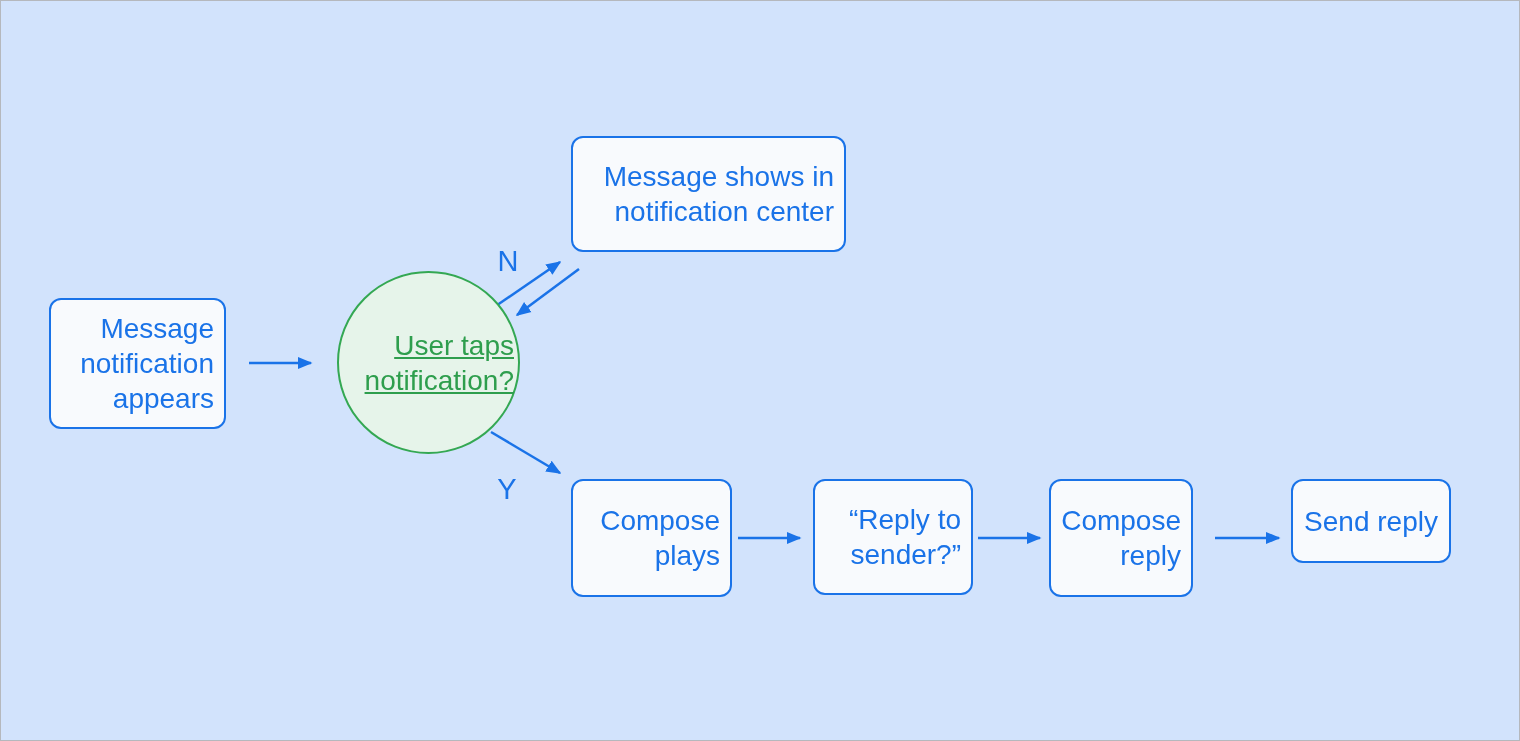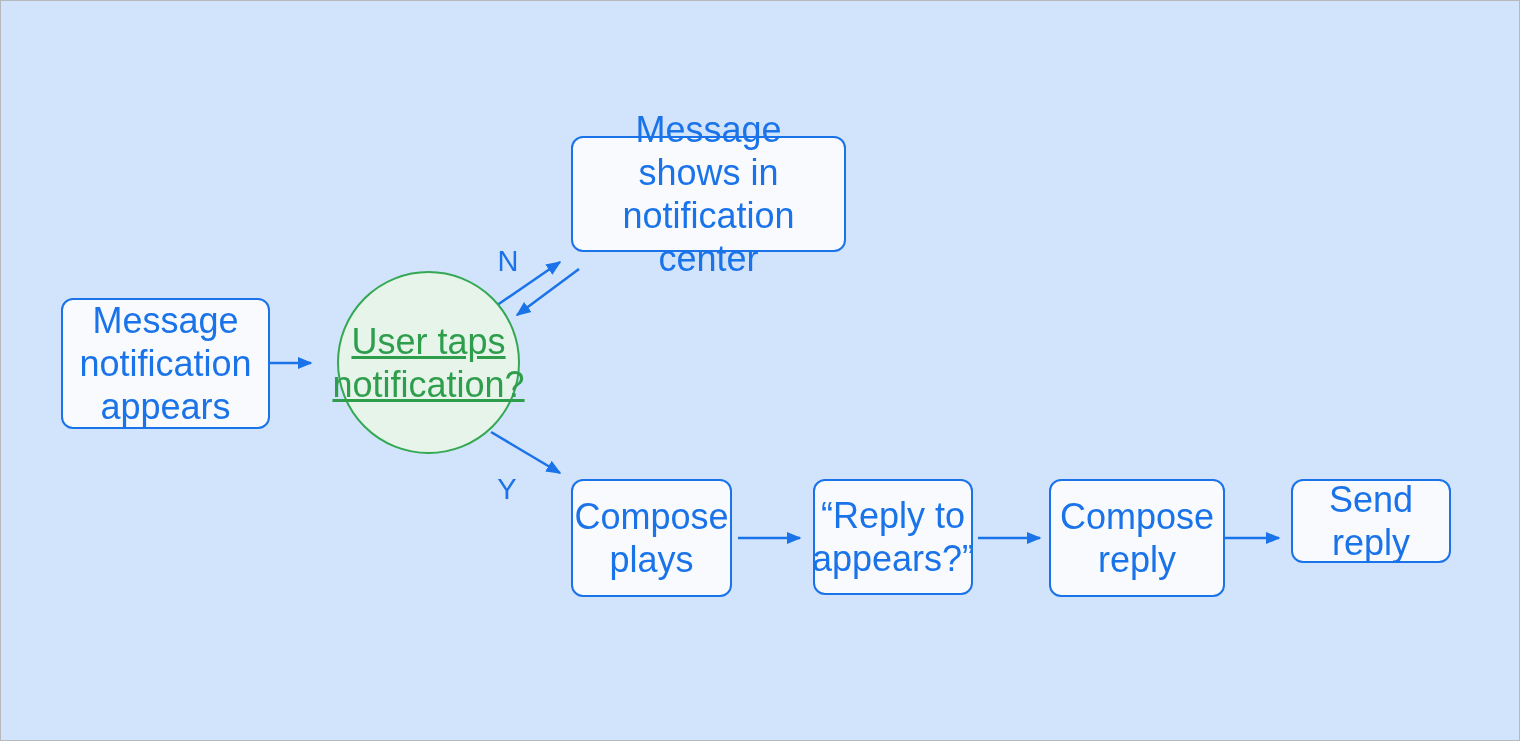--- a/index.html
+++ b/index.html
@@ -22,24 +22,24 @@
     top: 0;
     width: 1520px;
     height: 741px;
     pointer-events: none;
   }
   .node {
     position: absolute;
     display: flex;
     align-items: center;
     justify-content: center;
-    text-align: center;
+    text-align: right;
     box-sizing: border-box;
-    font-size: 36px;
-    line-height: 43px;
+    font-size: 28px;
+    line-height: 35px;
   }
   .node.process {
     background: #f8fafd;
     border: 2px solid #1a73e8;
     border-radius: 12px;
     color: #1a73e8;
     padding: 6px 10px;
   }
   .node.decision {
     background: #e6f4ea;
@@ -70,41 +70,41 @@
     </defs>
     <path d="M248,362 L310,362" stroke="#1a73e8" stroke-width="2.5" fill="none" marker-end="url(#arrowhead)"></path>
     <path d="M489,309 L559,261" stroke="#1a73e8" stroke-width="2.5" fill="none" marker-end="url(#arrowhead)"></path>
     <path d="M578,268 L516,314" stroke="#1a73e8" stroke-width="2.5" fill="none" marker-end="url(#arrowhead)"></path>
     <path d="M490,431 L559,472" stroke="#1a73e8" stroke-width="2.5" fill="none" marker-end="url(#arrowhead)"></path>
     <path d="M737,537 L799,537" stroke="#1a73e8" stroke-width="2.5" fill="none" marker-end="url(#arrowhead)"></path>
     <path d="M977,537 L1039,537" stroke="#1a73e8" stroke-width="2.5" fill="none" marker-end="url(#arrowhead)"></path>
     <path d="M1214,537 L1278,537" stroke="#1a73e8" stroke-width="2.5" fill="none" marker-end="url(#arrowhead)"></path>
   </svg>
 
-  <div class="node process" style="left:60px; top:297px; width:209px; height:131px;">
+  <div class="node process" style="left:48px; top:297px; width:177px; height:131px;">
     <span>Message notification appears</span>
   </div>
 
   <div class="node decision" style="left:336px; top:270px; width:183px; height:183px;text-decoration:underline;">
     <span>User taps notification?</span>
   </div>
 
   <div class="node process" style="left:570px; top:135px; width:275px; height:116px;">
     <span>Message shows in notification center</span>
   </div>
 
   <div class="node process" style="left:570px; top:478px; width:161px; height:118px;">
     <span>Compose plays</span>
   </div>
 
   <div class="node process" style="left:812px; top:478px; width:160px; height:116px;">
-    <span>“Reply to appears?”</span>
+    <span>“Reply to sender?”</span>
   </div>
 
-  <div class="node process" style="left:1048px; top:478px; width:176px; height:118px;">
+  <div class="node process" style="left:1048px; top:478px; width:144px; height:118px;">
     <span>Compose reply</span>
   </div>
 
   <div class="node process" style="left:1290px; top:478px; width:160px; height:84px;">
     <span>Send reply</span>
   </div>
 
   <div class="edge-label" style="left:494px; top:246px;">N</div>
 
   <div class="edge-label" style="left:493px; top:474px;">Y</div>

